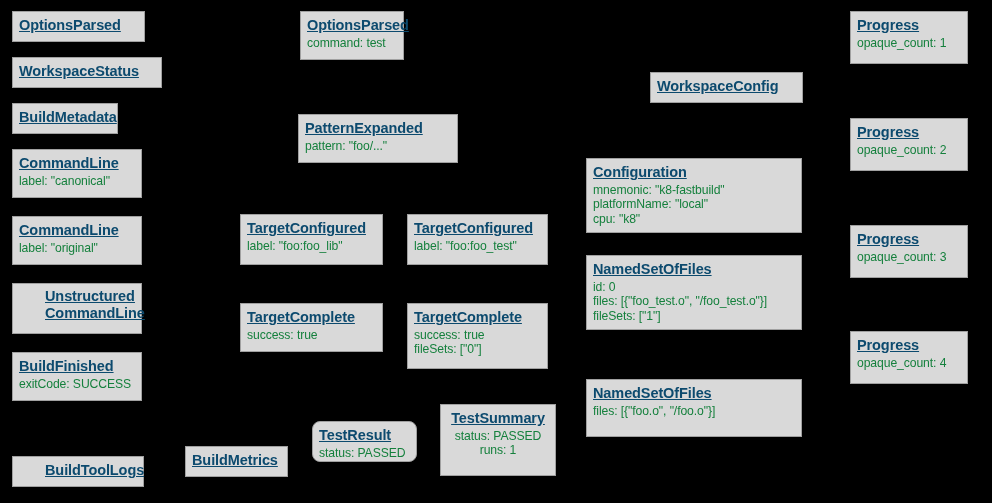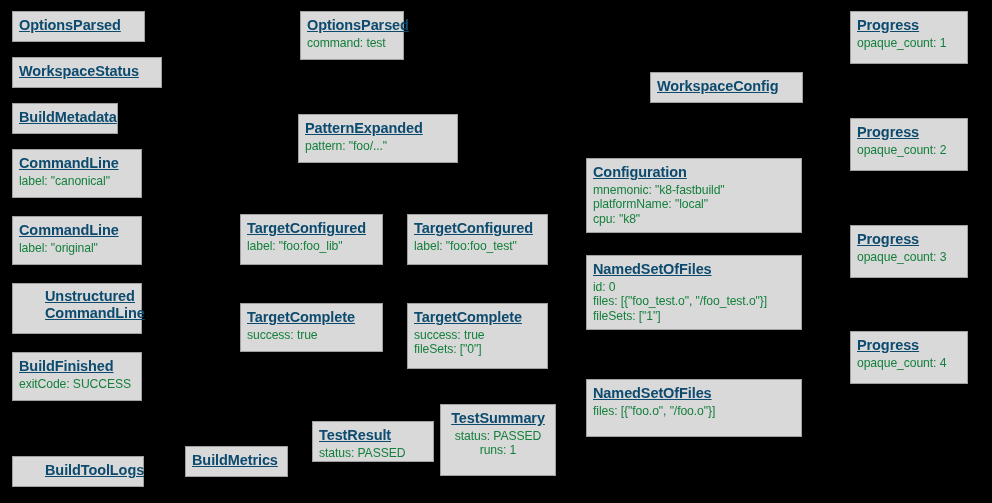--- a/index.html
+++ b/index.html
@@ -80,21 +80,21 @@
     <div class="node" style="left: 407px; top: 214px; width: 141px; height: 51px; background: rgb(217, 217, 217); border-color: rgb(160, 160, 160); color: rgb(0, 0, 0);"><div class="node-title">TargetConfigured</div><div class="node-fields">
         <div class="node-field">label: "foo:foo_test"</div>
       </div></div>
     <div class="node" style="left: 240px; top: 303px; width: 143px; height: 49px; background: rgb(217, 217, 217); border-color: rgb(160, 160, 160); color: rgb(0, 0, 0);"><div class="node-title">TargetComplete</div><div class="node-fields">
         <div class="node-field">success: true</div>
       </div></div>
     <div class="node" style="left: 407px; top: 303px; width: 141px; height: 66px; background: rgb(217, 217, 217); border-color: rgb(160, 160, 160); color: rgb(0, 0, 0);"><div class="node-title">TargetComplete</div><div class="node-fields">
         <div class="node-field">success: true</div>
         <div class="node-field">fileSets: ["0"]</div>
       </div></div>
-    <div class="node" style="left: 312px; top: 421px; width: 122px; height: 41px; background: rgb(217, 217, 217); border-color: rgb(160, 160, 160); color: rgb(0, 0, 0);"><div class="node-title">TestResult</div><div class="node-fields">
+    <div class="node" style="left: 312px; top: 421px; width: 105px; height: 41px; background: rgb(217, 217, 217); border-color: rgb(160, 160, 160); color: rgb(0, 0, 0); border-radius: 8px;"><div class="node-title">TestResult</div><div class="node-fields">
         <div class="node-field">status: PASSED</div>
       </div></div>
     <div class="node" style="left: 440px; top: 404px; width: 116px; height: 72px; background: rgb(217, 217, 217); border-color: rgb(160, 160, 160); color: rgb(0, 0, 0); text-align: center;"><div class="node-title">TestSummary</div><div class="node-fields">
         <div class="node-field">status: PASSED</div>
         <div class="node-field">runs: 1</div>
       </div></div>
     <div class="node" style="left: 650px; top: 72px; width: 153px; height: 31px; background: rgb(217, 217, 217); border-color: rgb(160, 160, 160); color: rgb(0, 0, 0);"><div class="node-title">WorkspaceConfig</div></div>
     <div class="node" style="left: 586px; top: 158px; width: 216px; height: 75px; background: rgb(217, 217, 217); border-color: rgb(160, 160, 160); color: rgb(0, 0, 0);"><div class="node-title">Configuration</div><div class="node-fields">
         <div class="node-field">mnemonic: "k8-fastbuild"</div>
         <div class="node-field">platformName: "local"</div>

